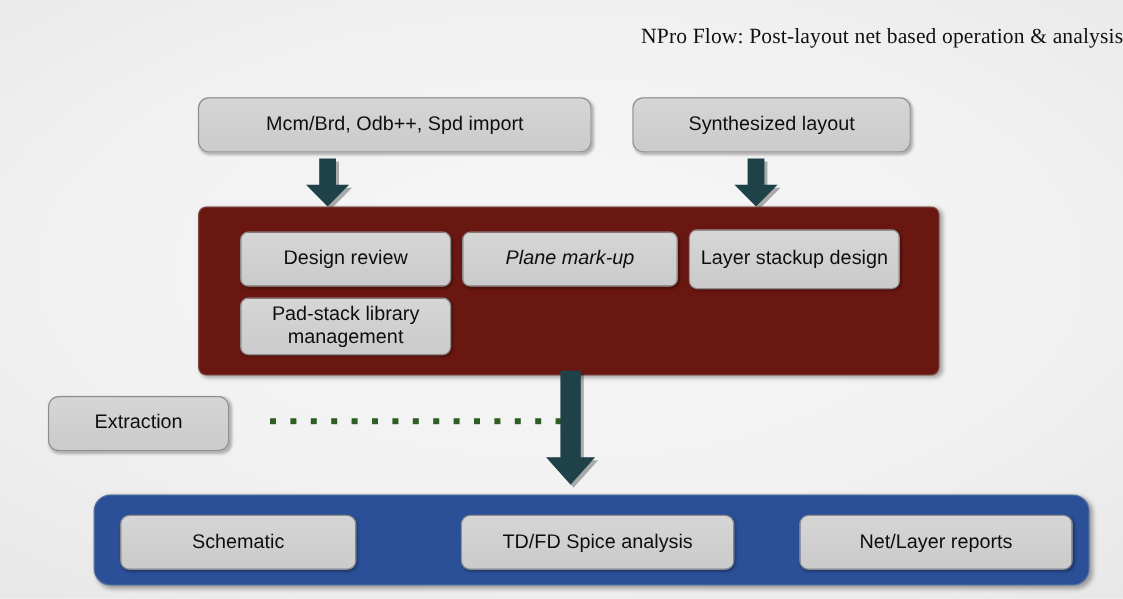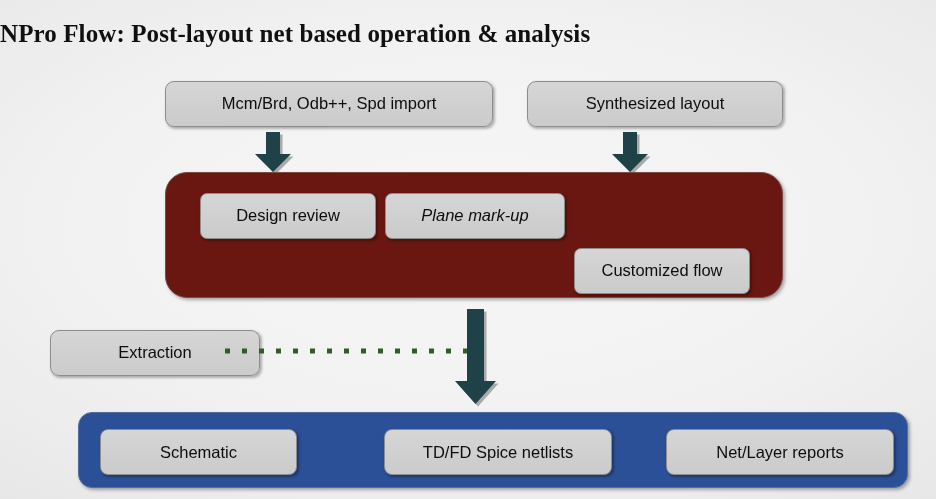--- a/index.html
+++ b/index.html
@@ -21,24 +21,24 @@
       radial-gradient(ellipse 120% 110% at 50% 45%, #f7f7f7 0%, #f1f1f1 38%, #e4e4e4 75%, #dcdcdc 100%);
     overflow: hidden;
   }
 
   
   #title {
     position: absolute;
     left: 0;
     top: 20px;
     width: 936px;
-    text-align: left;
+    text-align: right;
     font-family: "Liberation Serif", "DejaVu Serif", serif;
-    font-weight: bold;
-    font-size: 25px;
+    font-weight: normal;
+    font-size: 18px;
     letter-spacing: 0.1px;
     color: #101010;
     white-space: nowrap;
   }
 
   
   .gbox {
     position: absolute;
     box-sizing: border-box;
     background: linear-gradient(180deg, #d6d6d6 0%, #d0d0d0 50%, #cbcbcb 100%);
@@ -50,32 +50,32 @@
     text-align: center;
     color: #0d0d0d;
     font-size: 16.5px;
     line-height: 1.18;
     box-shadow: 1.5px 1.5px 2.5px rgba(0,0,0,0.28);
     padding: 0 3px;
   }
 
   
   #box-import  { left: 165px; top: 81px;  width: 328px; height: 46px; }
-  #box-synth   { left: 527px; top: 81px;  width: 256px; height: 46px; }
+  #box-synth   { left: 527px; top: 81px;  width: 232px; height: 46px; }
 
   
   #maroon {
     position: absolute;
     left: 165px;
     top: 172px;
     width: 618px;
-    height: 126px;
+    height: 141px;
     background: #6B1711;
     border: 1.5px solid #7d4a44;
-    border-radius: 22px;
+    border-radius: 7px;
     box-shadow: 2px 2px 3.5px rgba(0,0,0,0.32);
     box-sizing: border-box;
   }
   .mbox {
     position: absolute;
     box-sizing: border-box;
     background: linear-gradient(180deg, #d6d6d6 0%, #d0d0d0 50%, #cbcbcb 100%);
     border: 1.3px solid #8d8d8d;
     border-radius: 7px;
     display: flex;
@@ -91,21 +91,21 @@
   
   #m-design   { left: 34px;  top: 20px; width: 176px; height: 46px; }
   #m-plane    { left: 219px; top: 20px; width: 180px; height: 46px; font-style: italic; }
   #m-layer    { left: 408px; top: 18px; width: 176px; height: 50px; }
   
   #m-padstack { left: 34px;  top: 75px; width: 176px; height: 48px; }
   #m-select   { left: 219px; top: 75px; width: 180px; height: 46px; }
   #m-custom   { left: 408px; top: 75px; width: 176px; height: 46px; }
 
   
-  #box-extraction { left: 50px; top: 330px; width: 210px; height: 46px; }
+  #box-extraction { left: 40px; top: 330px; width: 151px; height: 46px; }
 
   
   #blue {
     position: absolute;
     left: 78px;
     top: 412px;
     width: 830px;
     height: 76px;
     background: #2B5098;
     border: 1.5px solid #52709f;
@@ -179,22 +179,25 @@
     </g>
   </svg>
 
   <div id="maroon">
     <div class="mbox" id="m-design">
       <span>Design review</span>
     </div>
     <div class="mbox" id="m-plane">
       <span>Plane mark-up</span>
     </div>
-    <div class="mbox" id="m-custom">
-      <span>Customized flow</span>
+    <div class="mbox" id="m-layer">
+      <span>Layer stackup design</span>
+    </div>
+    <div class="mbox" id="m-padstack">
+      <span>Pad-stack library management</span>
     </div>
   </div>
 
   <div class="gbox" id="box-extraction">
     <span>Extraction</span>
   </div>
 
   <svg id="dotline" width="248" height="6" viewBox="0 0 248 6">
     <line x1="1" y1="3" x2="247" y2="3" stroke="#2F5E22" stroke-width="5" stroke-linecap="butt" stroke-dasharray="5 12"></line>
   </svg>
@@ -204,20 +207,20 @@
       <path d="M13 0 H30 V72 H42 L21.5 95 L1 72 H13 Z" fill="rgba(0,0,0,0.30)" transform="translate(2.5,2.5)"></path>
       <path d="M13 0 H30 V72 H42 L21.5 95 L1 72 H13 Z" fill="#1E4247"></path>
     </g>
   </svg>
 
   <div id="blue">
     <div class="bbox" id="b-schem">
       <span>Schematic</span>
     </div>
     <div class="bbox" id="b-spice">
-      <span>TD/FD Spice netlists</span>
+      <span>TD/FD Spice analysis</span>
     </div>
     <div class="bbox" id="b-reports">
       <span>Net/Layer reports</span>
     </div>
   </div>
 
 </div>
 
 </body></html>

